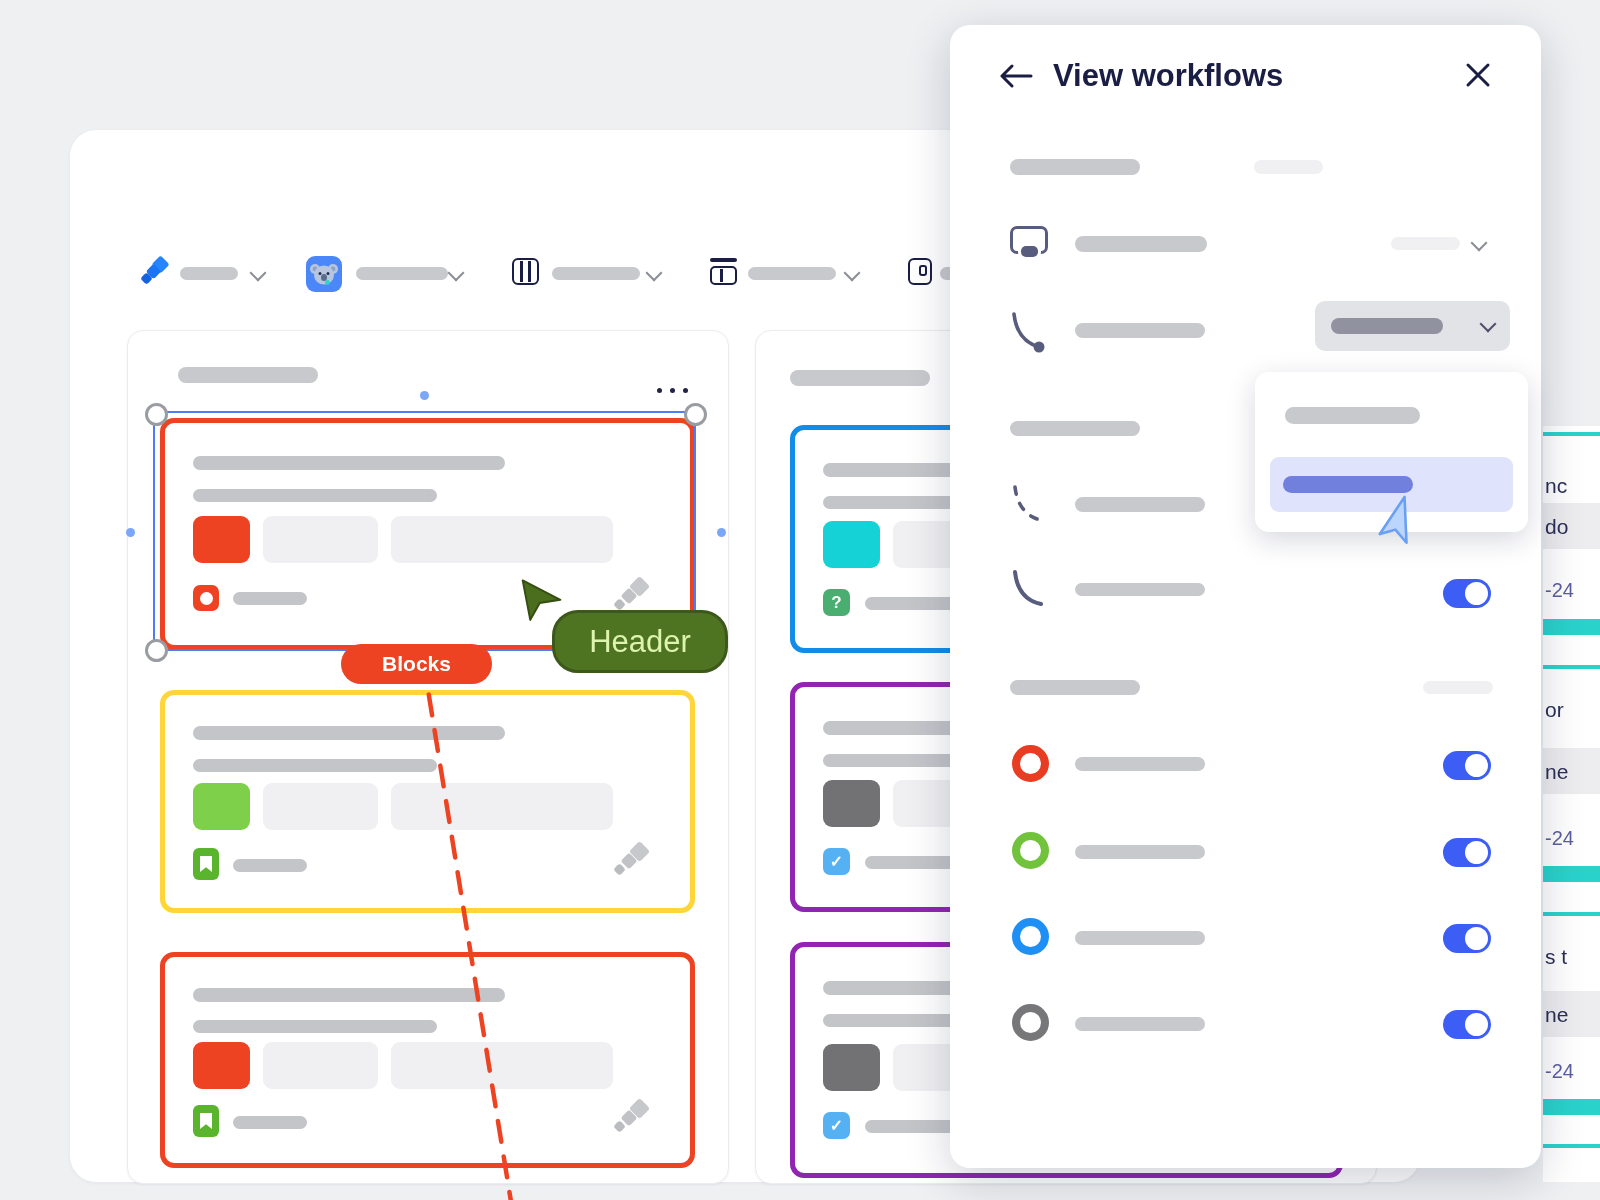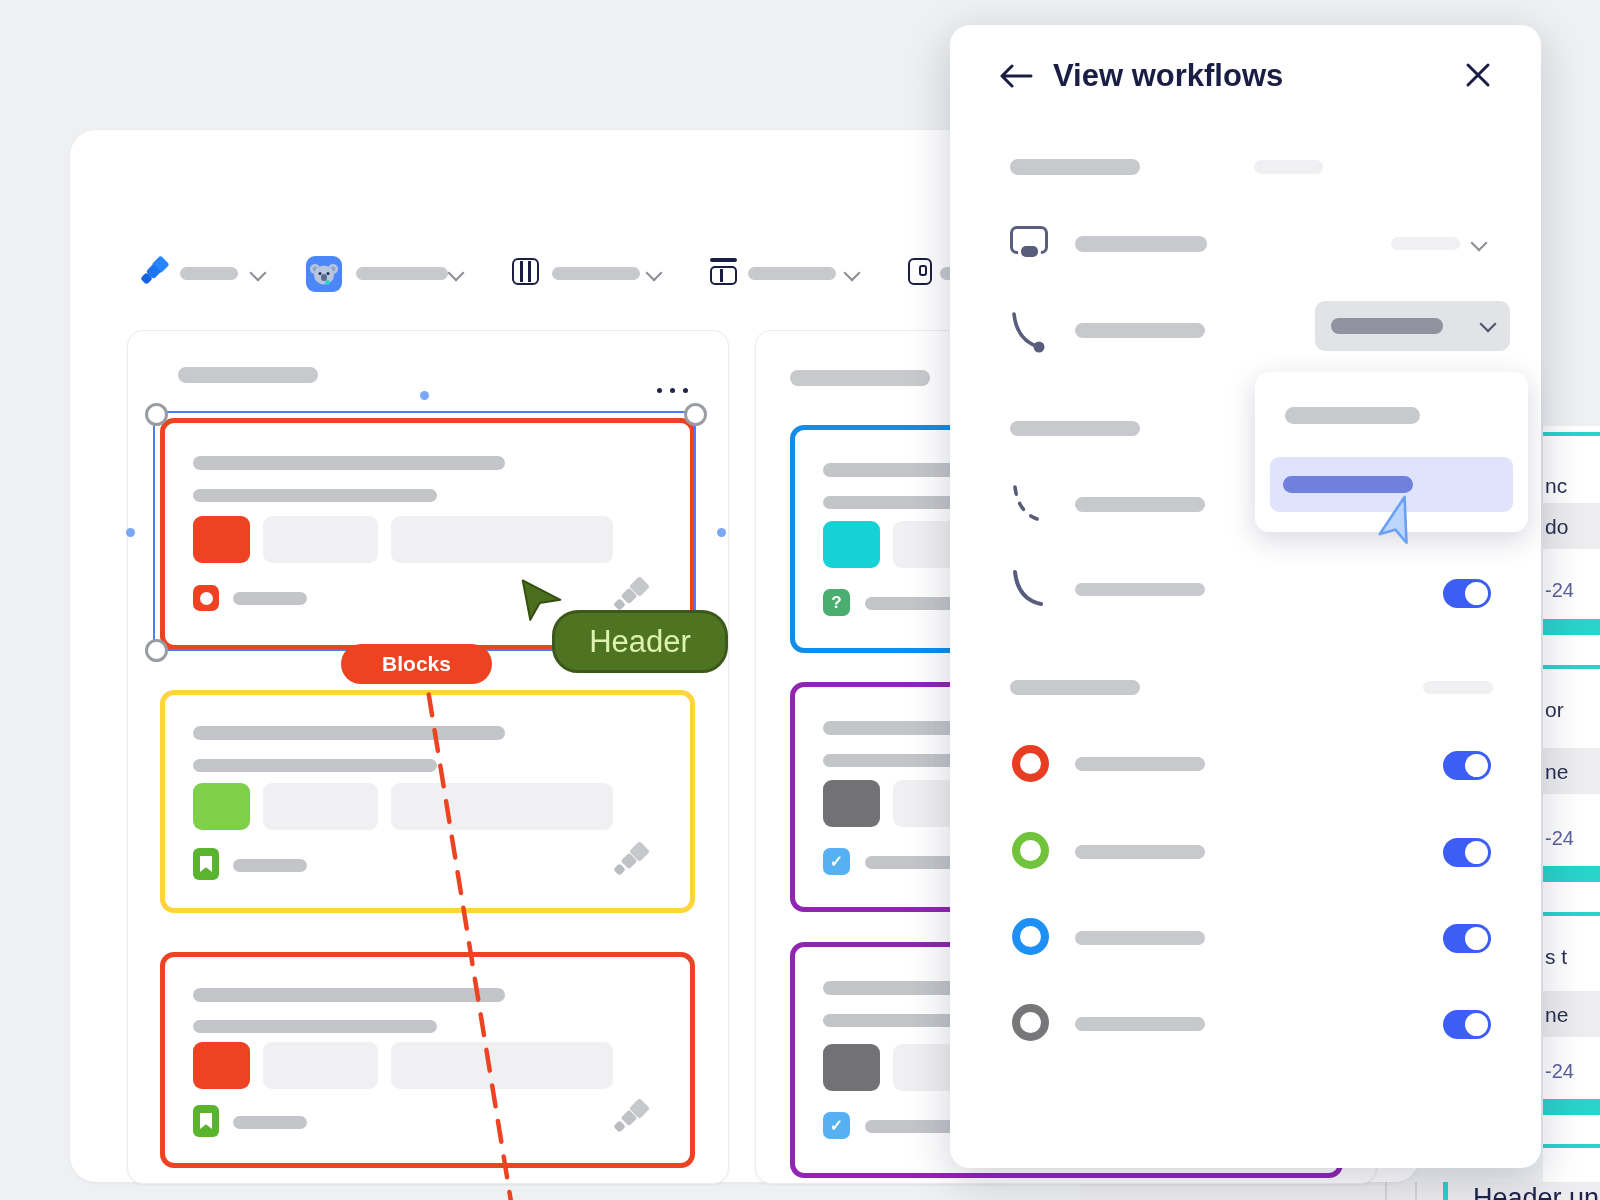--- a/index.html
+++ b/index.html
@@ -65,26 +65,20 @@
     <div class="tb" style="top:440px"></div>
     <div class="tl" style="top:486px"></div>
     <div class="frag" style="top:519px">s t</div>
     <div class="row-g" style="top:565px"></div>
     <div class="frag" style="top:577px">ne</div>
     <div class="frag num" style="top:634px">-24</div>
     <div class="tb" style="top:673px"></div>
     <div class="tl" style="top:718px"></div>
   </div>
 
-  <div class="bstrip">
-    <div class="abs" style="left:305px;top:0;width:2px;height:18px;background:#d5d6d9"></div>
-    <div class="abs" style="left:335px;top:0;width:2px;height:18px;background:#d5d6d9"></div>
-    <div class="abs" style="left:363px;top:0;width:5px;height:18px;background:#2ad2cc"></div>
-    <div class="abs" style="left:393px;top:1px;font-size:27px;font-weight:500;color:#20244c;white-space:nowrap">Header un</div>
-  </div>
 
   <div class="canvas"></div>
 
   <div class="abs" style="z-index:3">
 
     <div class="abs" style="left:140px;top:258px;width:30px;height:30px">
       <span class="diam" style="left:14px;top:0;width:13px;height:13px;background:#2684ff"></span>
       <span class="diam" style="left:8px;top:8px;width:11px;height:11px;background:#1d74f2"></span>
       <span class="diam" style="left:2px;top:16px;width:9px;height:9px;background:#1563e0"></span>
     </div>

